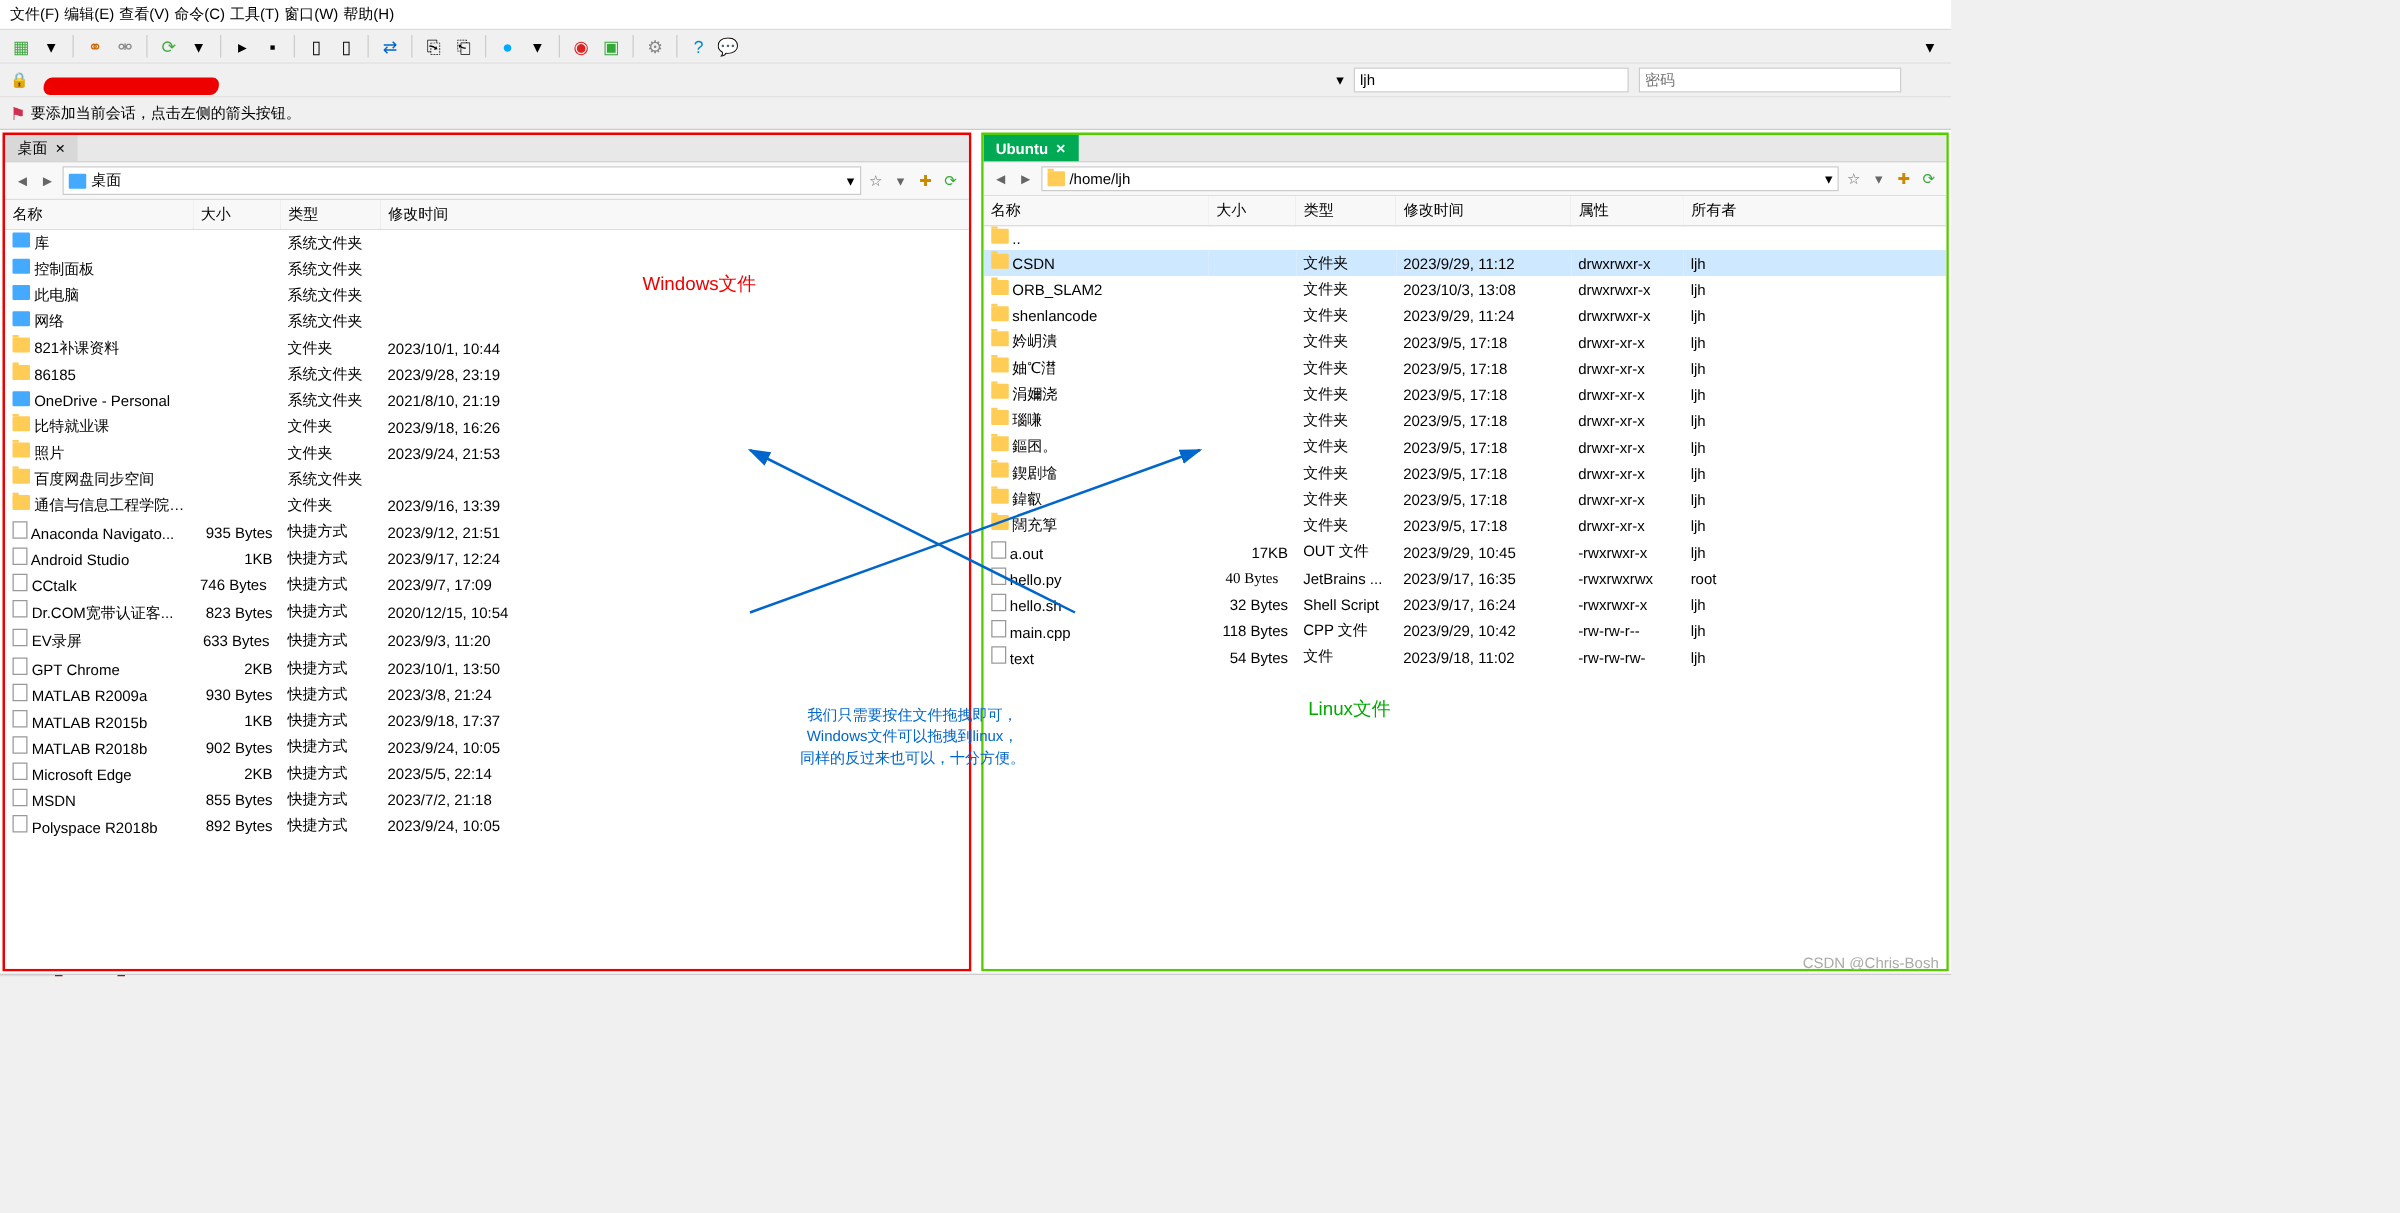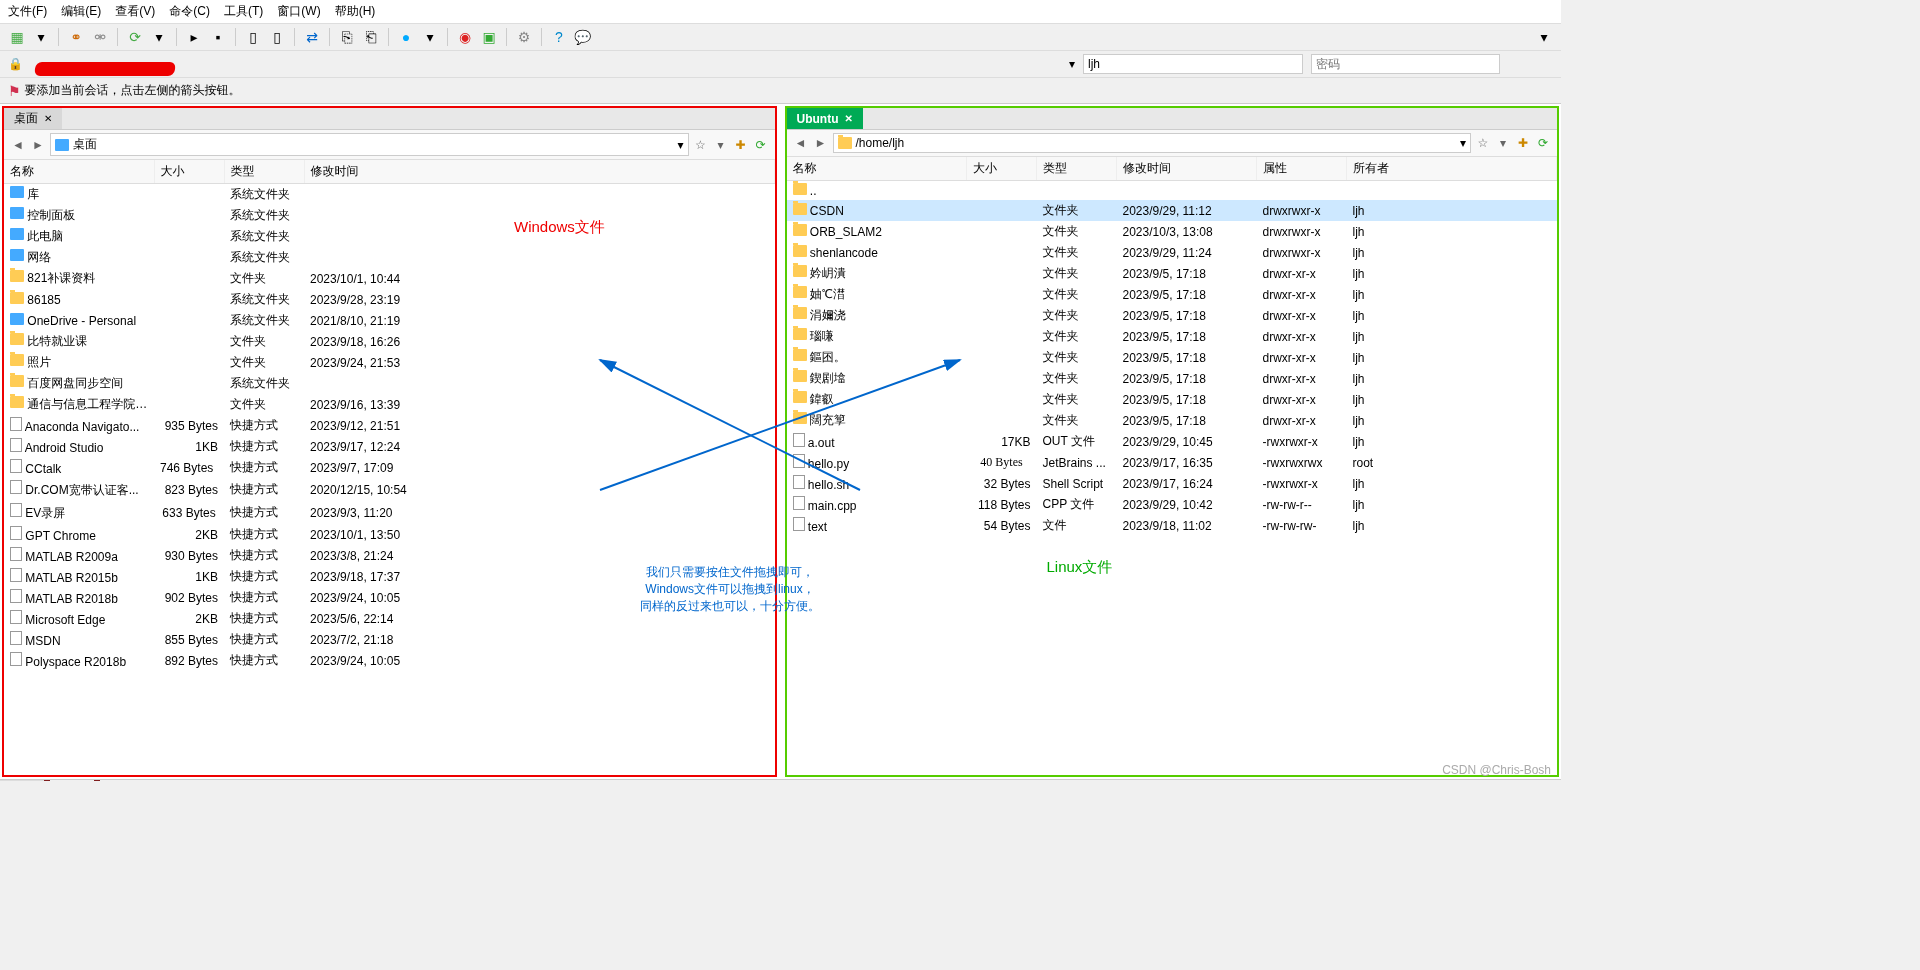--- a/index.html
+++ b/index.html
@@ -1,17 +1,17 @@
 <!DOCTYPE html>
 <html><head>
 <meta charset="utf-8">
 <style>
 * { margin:0; padding:0; box-sizing:border-box; font-family:"Microsoft YaHei",Arial,sans-serif; font-size:12px; }
 body { background:#f0f0f0; width:1561px; height:781px; position:relative; overflow:hidden; }
-.menubar { background:#fff; padding:3px 8px; display:flex; gap:14px; border-bottom:1px solid #ddd; }
+.menubar { background:#fff; padding:3px 8px; display:flex; gap:4px; border-bottom:1px solid #ddd; }
 .menubar span { cursor:pointer; }
 .toolbar { background:#f0f0f0; padding:4px 8px; display:flex; align-items:center; gap:6px; border-bottom:1px solid #ddd; }
 .tb-ico { width:18px; height:18px; display:inline-flex; align-items:center; justify-content:center; font-size:14px; cursor:pointer; }
 .tb-sep { width:1px; height:18px; background:#ccc; margin:0 2px; }
 .addrbar { background:#f0f0f0; padding:3px 8px; display:flex; gap:8px; align-items:center; border-bottom:1px solid #ddd; }
 .addrbar input { border:1px solid #ccc; padding:2px 4px; background:#fff; }
 .lock { color:#e0a030; }
 .hintbar { background:#f0f0f0; padding:4px 8px; display:flex; align-items:center; gap:4px; border-bottom:1px solid #ccc; }
 .flag { color:#d03050; font-size:14px; }
 .dual { display:flex; height:675px; background:#fff; }
@@ -92,21 +92,21 @@
   <span class="tb-ico" style="color:#aaa">💬</span>
   <span style="flex:1"></span>
   <span class="tb-ico">▾</span>
 </div>
 
 <div class="addrbar">
   <span class="lock">🔒</span>
   <span style="width:1030px"></span>
   <span>▾</span>
   <input style="width: 220px;" value="ljh">
-  <input type="password" style="width: 189px;" placeholder="密码">
+  <input type="password" style="width: 210px;" placeholder="密码">
 </div>
 <div class="red-scribble"></div>
 
 <div class="hintbar">
   <span class="flag">⚑</span>
   <span>要添加当前会话，点击左侧的箭头按钮。</span>
 </div>
 
 <div class="dual">
   <div class="pane left">
@@ -264,21 +264,21 @@
             <tr class="row">
               <td><span class="file-ico"></span> MATLAB R2018b</td>
               <td style="text-align: right;">902 Bytes</td>
               <td>快捷方式</td>
               <td>2023/9/24, 10:05</td>
             </tr>
             <tr class="row">
               <td><span class="file-ico"></span> Microsoft Edge</td>
               <td style="text-align: right;">2KB</td>
               <td>快捷方式</td>
-              <td>2023/5/6, 22:14</td>
+              <td>2023/5/5, 22:14</td>
             </tr>
             <tr class="row">
               <td><span class="file-ico"></span> MSDN</td>
               <td style="text-align: right;">855 Bytes</td>
               <td>快捷方式</td>
               <td>2023/7/2, 21:18</td>
             </tr>
             <tr class="row">
               <td><span class="file-ico"></span> Polyspace R2018b</td>
               <td style="text-align: right;">892 Bytes</td>

